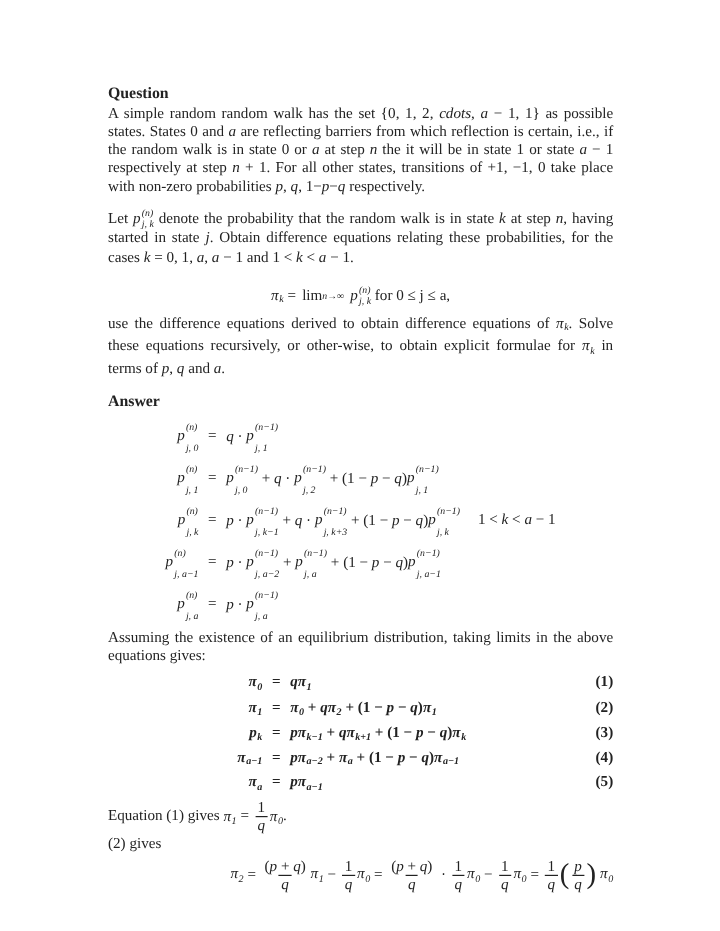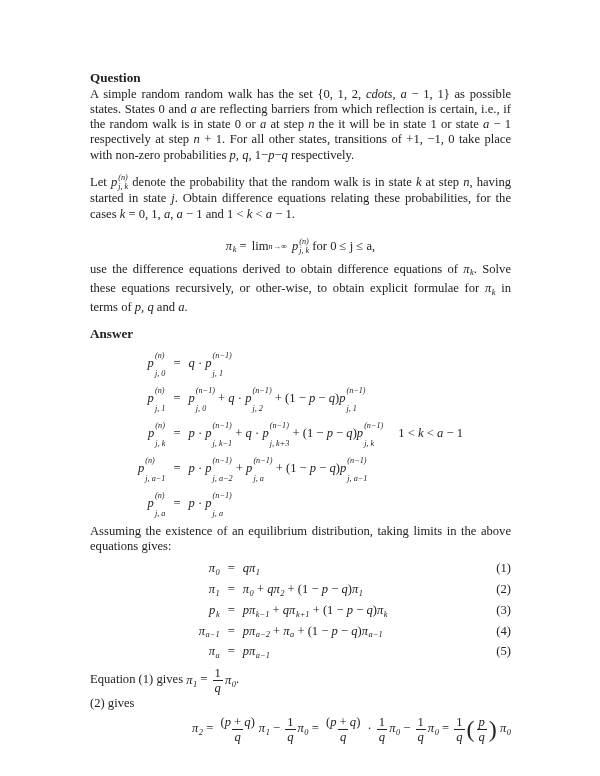--- a/index.html
+++ b/index.html
@@ -35,21 +35,21 @@
   .disp{text-align:center;margin:5px 0 4px 0;}
   
   .eqgrid{display:grid;grid-template-columns:max-content max-content max-content max-content;
           width:max-content;margin:5px auto 2px auto;align-items:baseline;}
   .eqgrid span{white-space:nowrap;line-height:17px;}
   .eqgrid .lhs{justify-self:end;}
   .eqgrid .eqs{padding:0 8px;}
   .eqgrid .cond{padding-left:15px;}
   
   .numgrid{display:grid;grid-template-columns:1fr max-content max-content max-content 1fr max-content;
-           width:100%;margin:6px 0 2px 0;align-items:baseline;}
+           width:100%;margin:6px 0 2px 0;align-items:baseline;font-weight:bold;}
   .numgrid span{white-space:nowrap;line-height:17px;}
   .numgrid .lhs{justify-self:end;}
   .numgrid .eqs{padding:0 8px;}
   .eq1line{margin-top:2px;}
   .eq2intro{margin-top:1px;}
   .pieq{text-align:right;margin:3px 0 0 0;}
 </style>
 </head>
 <body>
 

